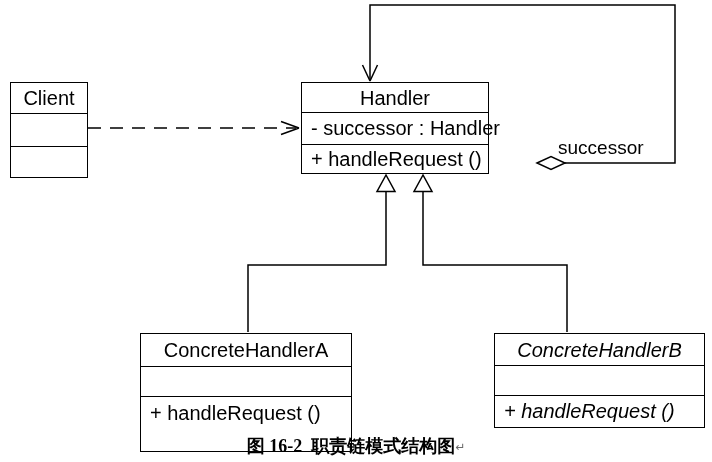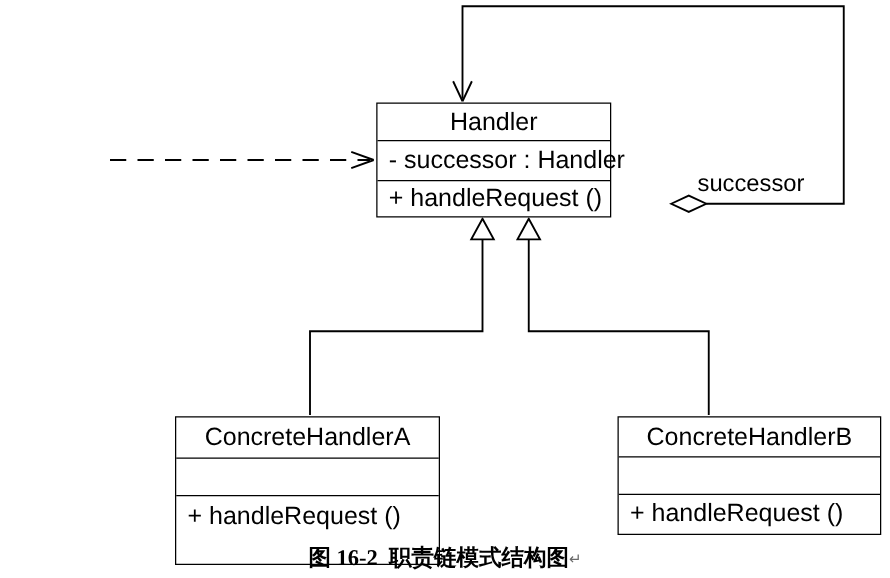--- a/index.html
+++ b/index.html
@@ -37,21 +37,21 @@
   .client-box .uml-row:nth-child(1){ height:31px; }
   .client-box .uml-row:nth-child(2){ height:33px; }
   .client-box .uml-row:nth-child(3){ height:32px; }
 
   .handler-box  { left:301px; top:82px;  width:188px; height:92px; }
   .handler-box .uml-row:nth-child(1){ height:30px; }
   .handler-box .uml-row:nth-child(2){ height:32px; }
   .handler-box .uml-row:nth-child(3){ height:30px; }
 
   .concrete-a-box { left:140px; top:333px; width:212px; height:119px; }
-  .concrete-b-box { left:494px; top:333px; width:211px; height:95px; }
+  .concrete-b-box { left:494px; top:333px; width:211px; height:95px;font-style:italic; }
   .concrete-a-box .uml-row:nth-child(1), .concrete-b-box .uml-row:nth-child(1){ height:32px; }
   .concrete-a-box .uml-row:nth-child(2), .concrete-b-box .uml-row:nth-child(2){ height:30px; }
   .concrete-a-box .uml-row:nth-child(3), .concrete-b-box .uml-row:nth-child(3){ height:33px; }
 
   .successor-label {
     position: absolute;
     left: 558px;
     top: 138px;
     font-size: 19px;
     line-height: 1;
@@ -97,20 +97,25 @@
       <polygon points="386,175 377,191.5 395,191.5" fill="#fff"></polygon>
       <polyline points="386,191.5 386,265 248,265 248,332"></polyline>
     </g>
 
     <g stroke="#000" stroke-width="1.5" fill="none">
       <polygon points="423,175 414,191.5 432,191.5" fill="#fff"></polygon>
       <polyline points="423,191.5 423,265 567,265 567,332"></polyline>
     </g>
   </svg>
 
+  <div class="uml-class client-box">
+    <div class="uml-row uml-title">Client</div>
+    <div class="uml-row"></div>
+    <div class="uml-row"></div>
+  </div>
 
   <div class="uml-class handler-box">
     <div class="uml-row uml-title">Handler</div>
     <div class="uml-row uml-member">- successor : Handler</div>
     <div class="uml-row uml-member">+ handleRequest ()</div>
   </div>
 
   <div class="uml-class concrete-a-box">
     <div class="uml-row uml-title">ConcreteHandlerA</div>
     <div class="uml-row"></div>

